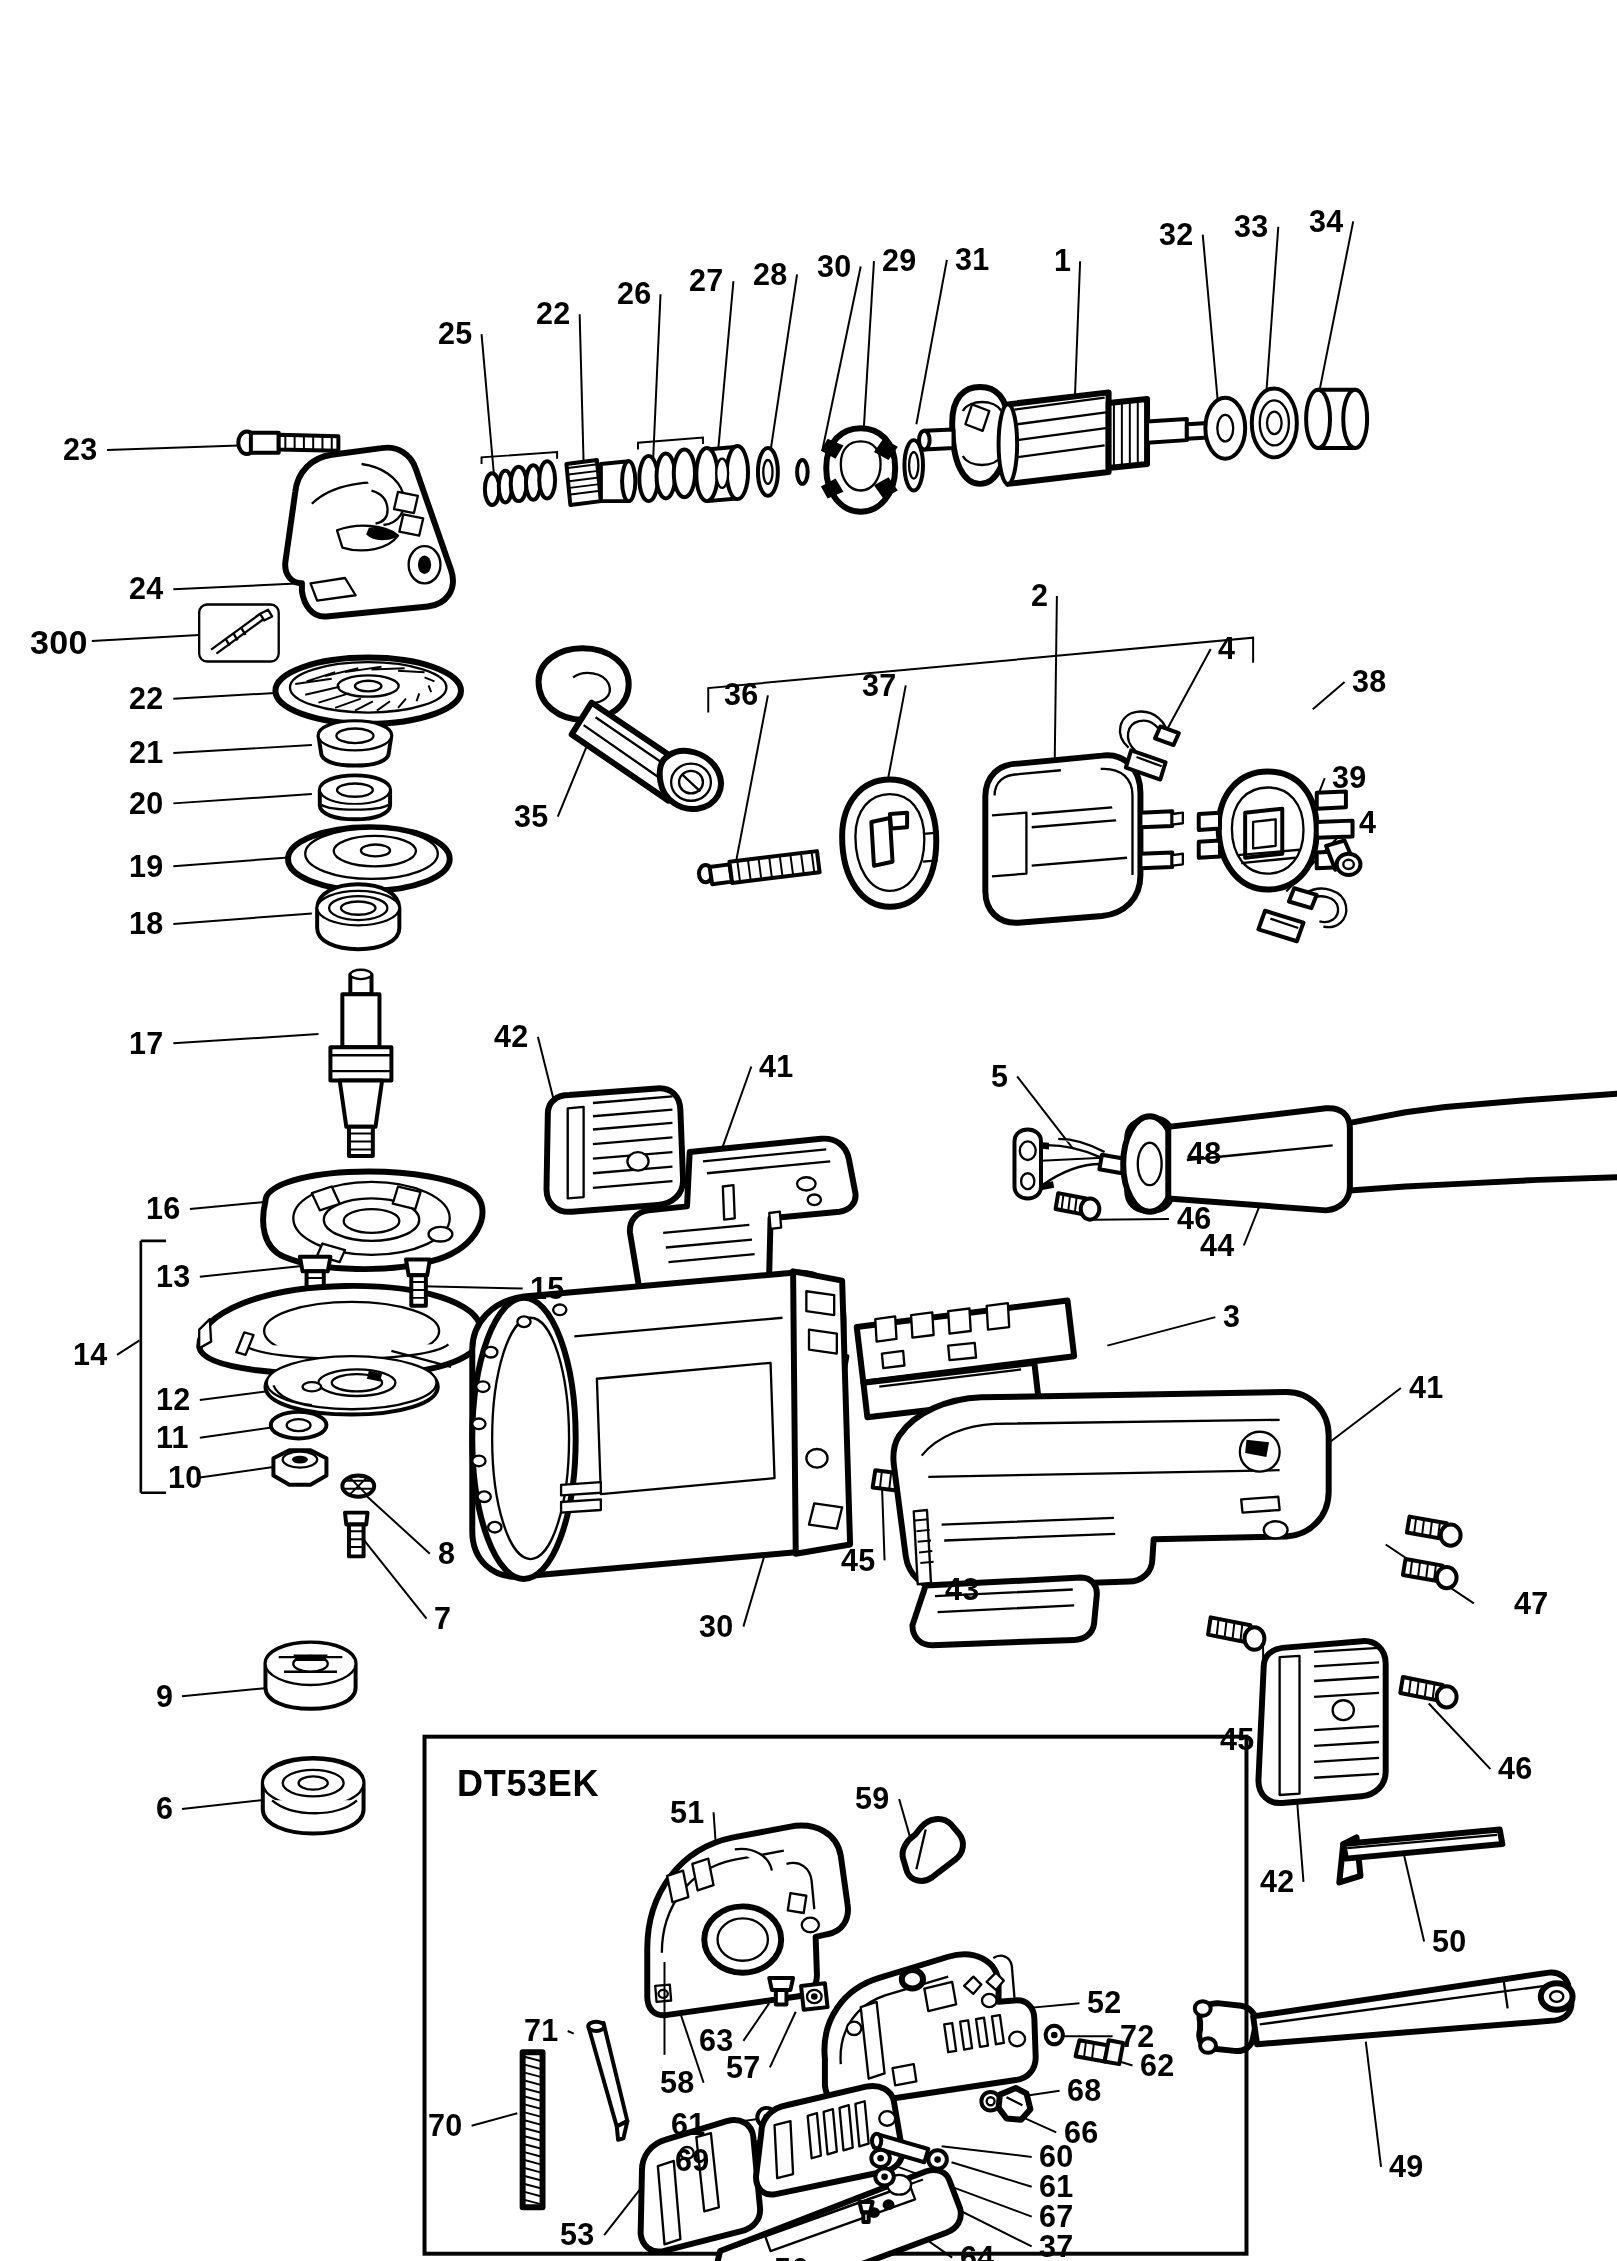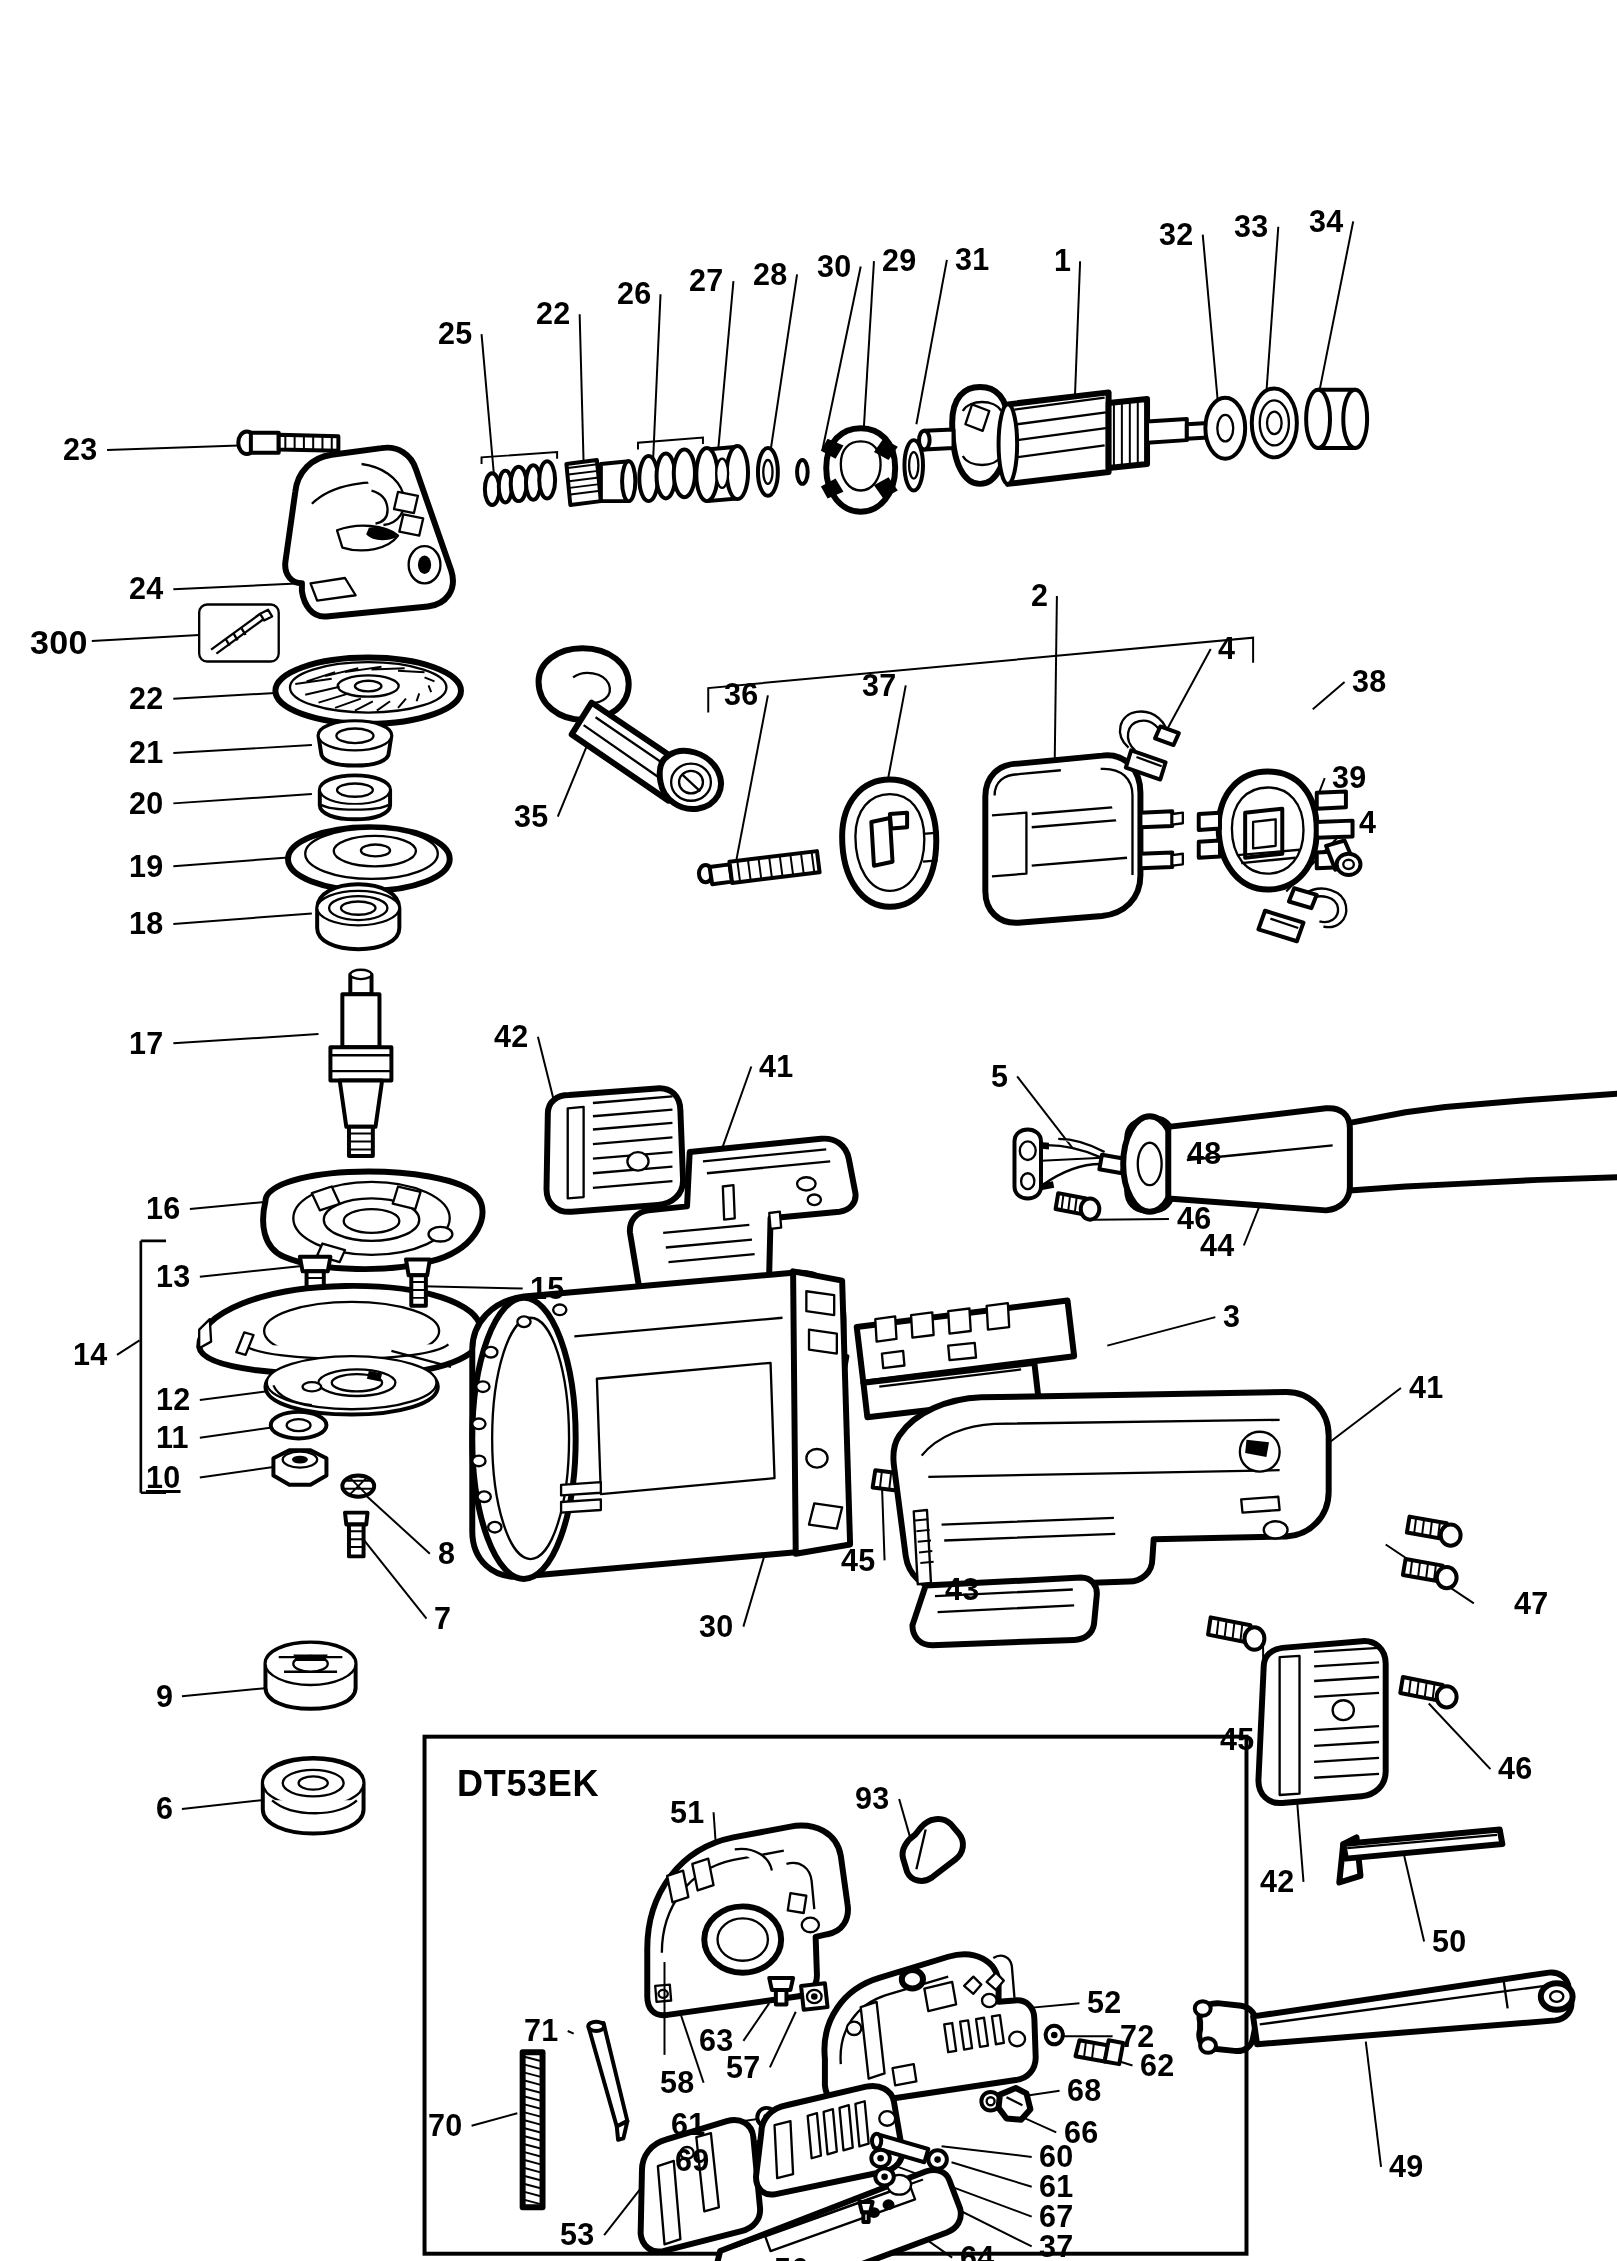--- a/index.html
+++ b/index.html
@@ -871,21 +871,21 @@
       <div class="lbl" style="left: 129px; top: 737px;">21</div>
       <div class="lbl" style="left: 129px; top: 788px;">20</div>
       <div class="lbl" style="left: 129px; top: 851px;">19</div>
       <div class="lbl" style="left: 129px; top: 908px;">18</div>
       <div class="lbl" style="left: 129px; top: 1028px;">17</div>
       <div class="lbl" style="left: 146px; top: 1193px;">16</div>
       <div class="lbl" style="left: 156px; top: 1261px;">13</div>
       <div class="lbl" style="left: 73px; top: 1339px;">14</div>
       <div class="lbl" style="left: 156px; top: 1384px;">12</div>
       <div class="lbl" style="left: 156px; top: 1422px;">11</div>
-      <div class="lbl" style="left: 146px; top: 1462px; text-decoration: underline;">10</div>
+      <div class="lbl" style="left: 168px; top: 1462px;">10</div>
       <div class="lbl" style="left: 156px; top: 1681px;">9</div>
       <div class="lbl" style="left: 156px; top: 1793px;">6</div>
       <div class="lbl" style="left: 438px; top: 318px;">25</div>
       <div class="lbl" style="left: 536px; top: 298px;">22</div>
       <div class="lbl" style="left: 617px; top: 278px;">26</div>
       <div class="lbl" style="left: 689px; top: 265px;">27</div>
       <div class="lbl" style="left: 753px; top: 259px;">28</div>
       <div class="lbl" style="left: 817px; top: 251px;">30</div>
       <div class="lbl" style="left: 882px; top: 245px;">29</div>
       <div class="lbl" style="left: 955px; top: 244px;">31</div>
@@ -915,21 +915,21 @@
       <div class="lbl" style="left: 945px; top: 1574px;">43</div>
       <div class="lbl" style="left: 1482px; top: 1588px; margin-left: 32px;">47</div>
       <div class="lbl" style="left: 1220px; top: 1724px;">45</div>
       <div class="lbl" style="left: 1498px; top: 1753px;">46</div>
       <div class="lbl" style="left: 1260px; top: 1866px;">42</div>
       <div class="lbl" style="left: 1432px; top: 1926px;">50</div>
       <div class="lbl" style="left: 1389px; top: 2151px;">49</div>
       <div class="lbl" style="left: 434px; top: 1603px;">7</div>
       <div class="lbl" style="left: 438px; top: 1538px;">8</div>
       <div class="lbl" style="left: 670px; top: 1797px;">51</div>
-      <div class="lbl" style="left: 855px; top: 1783px;">93</div>
+      <div class="lbl" style="left: 855px; top: 1783px;">59</div>
       <div class="lbl" style="left: 699px; top: 2025px;">63</div>
       <div class="lbl" style="left: 726px; top: 2052px;">57</div>
       <div class="lbl" style="left: 660px; top: 2067px;">58</div>
       <div class="lbl" style="left: 1087px; top: 1987px;">52</div>
       <div class="lbl" style="left: 1120px; top: 2021px;">72</div>
       <div class="lbl" style="left: 1140px; top: 2050px;">62</div>
       <div class="lbl" style="left: 1067px; top: 2075px;">68</div>
       <div class="lbl" style="left: 1064px; top: 2117px;">66</div>
       <div class="lbl" style="left: 524px; top: 2015px;">71</div>
       <div class="lbl" style="left: 671px; top: 2109px;">61</div>

